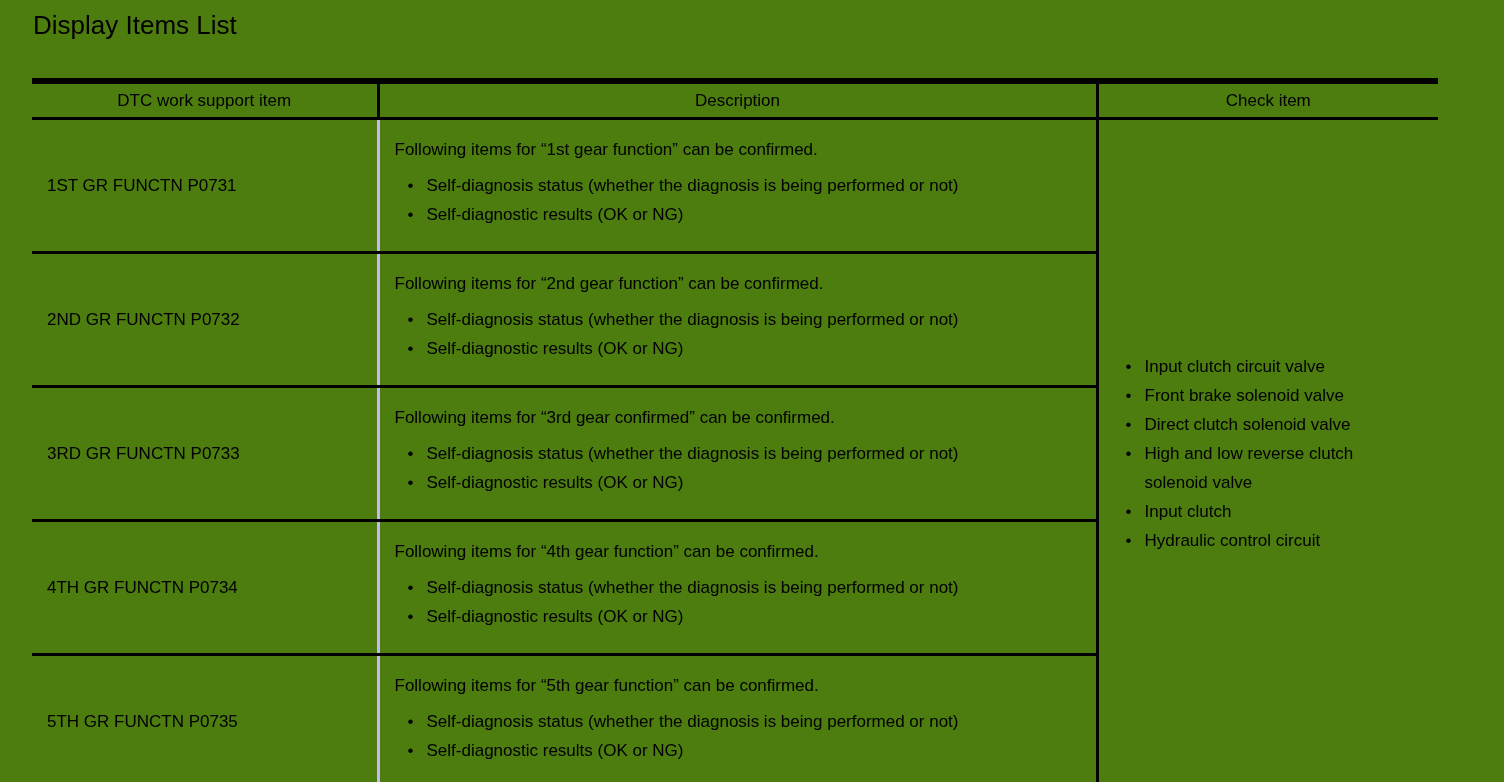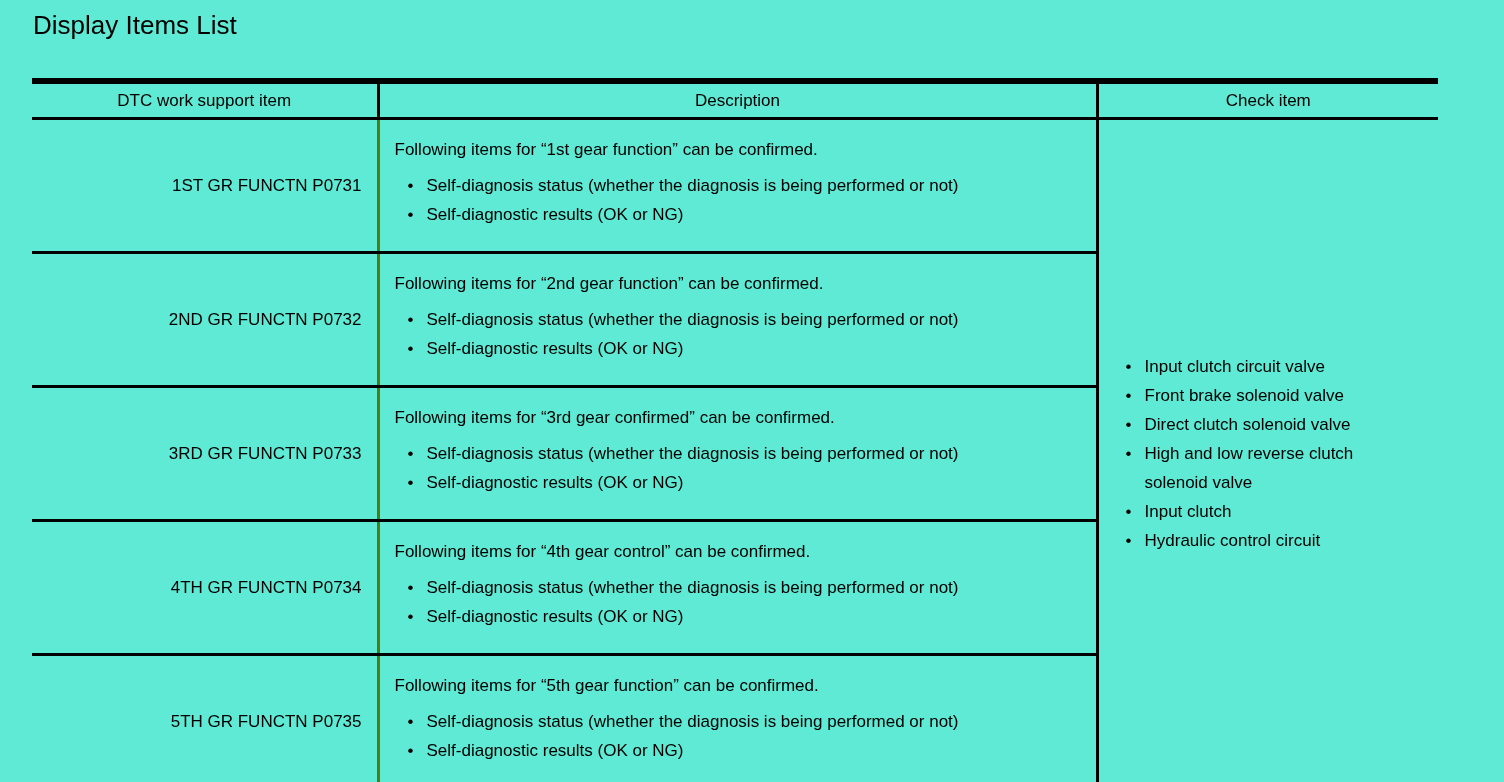--- a/index.html
+++ b/index.html
@@ -1,21 +1,21 @@
 <!DOCTYPE html>
 <html><head>
 <meta charset="utf-8">
 <style>
   * { box-sizing: border-box; }
   html, body { margin: 0; padding: 0; background: #ffffff; }
   .page {
     position: relative;
     width: 1504px;
     height: 782px;
-    background: #5eead4;
+    background: #4d7c0f;
     color: #000000;
     font-family: "Liberation Sans", "DejaVu Sans", sans-serif;
     overflow: hidden;
   }
   .doc-title {
     position: absolute;
     left: 33px;
     top: 10px;
     font-size: 26px;
     line-height: 30px;
@@ -39,23 +39,23 @@
     vertical-align: middle;
     height: 37px;
     padding: 0;
     border-bottom: 3px solid #000;
   }
   table.items td { padding: 15px; }
   tbody tr { height: 128px; }
   .vline { border-right: 3px solid #000; }
   td.item-cell {
     vertical-align: middle;
-    text-align: right;
+    text-align: left;
     padding-left: 17px;
-    border-right: 3px solid #4d7c0f;
+    border-right: 3px solid #c4b5fd;
     border-bottom: 3px solid #000;
     white-space: nowrap;
   }
   td.desc-cell {
     vertical-align: top;
     padding: 3px 17px 0 14px;
     border-right: 3px solid #000;
     border-bottom: 3px solid #000;
   }
   td.check-cell {
@@ -131,21 +131,21 @@
           <div class="desc-intro">Following items for “3rd gear confirmed” can be confirmed.</div>
           <ul class="bullets">
             <li>Self-diagnosis status (whether the diagnosis is being performed or not)</li>
             <li>Self-diagnostic results (OK or NG)</li>
           </ul>
         </td>
       </tr>
       <tr>
         <td class="item-cell">4TH GR FUNCTN P0734</td>
         <td class="desc-cell">
-          <div class="desc-intro">Following items for “4th gear control” can be confirmed.</div>
+          <div class="desc-intro">Following items for “4th gear function” can be confirmed.</div>
           <ul class="bullets">
             <li>Self-diagnosis status (whether the diagnosis is being performed or not)</li>
             <li>Self-diagnostic results (OK or NG)</li>
           </ul>
         </td>
       </tr>
       <tr>
         <td class="item-cell">5TH GR FUNCTN P0735</td>
         <td class="desc-cell">
           <div class="desc-intro">Following items for “5th gear function” can be confirmed.</div>

